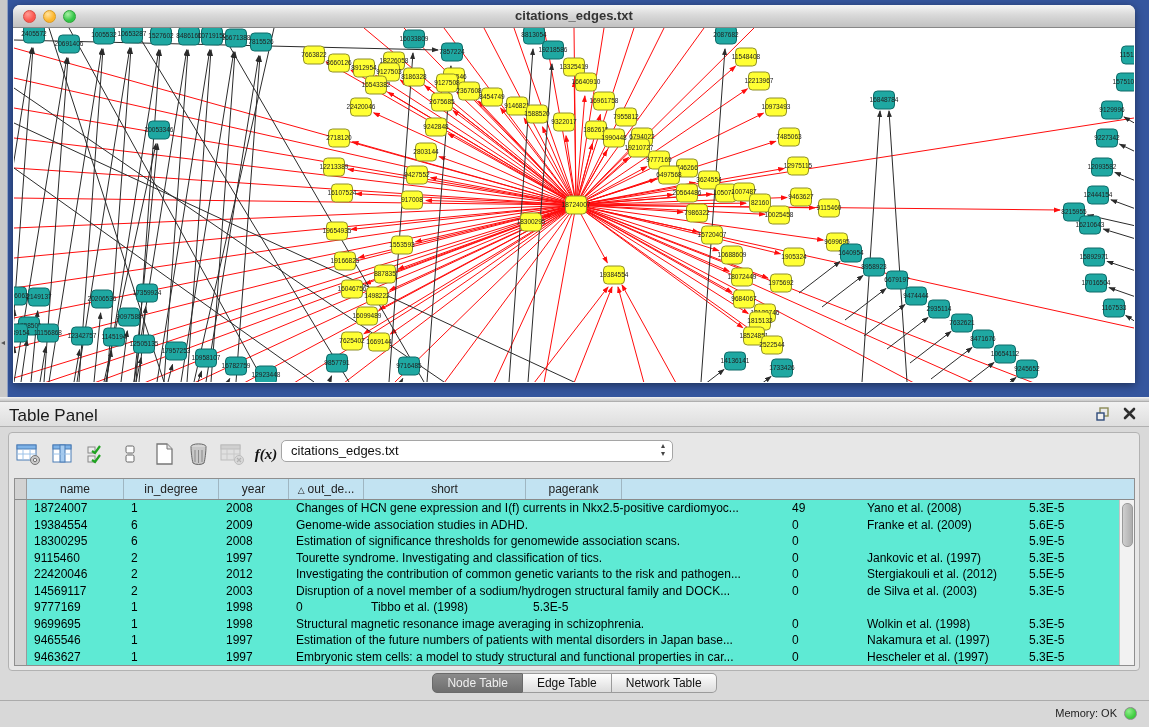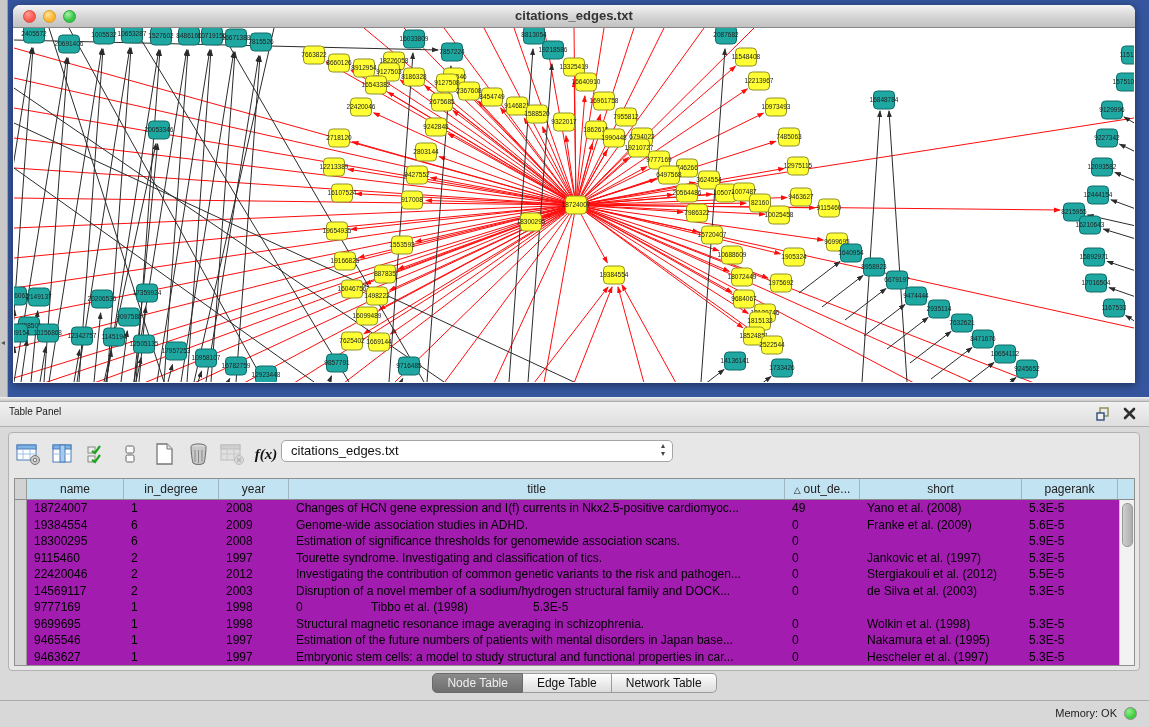--- a/index.html
+++ b/index.html
@@ -20,35 +20,35 @@
   #win-title{position:absolute;left:0;top:0;width:100%;line-height:22px;text-align:center;
     font-size:13px;font-weight:bold;color:#333;}
   #net-canvas{position:absolute;left:1px;top:23px;width:1120px;height:354px;background:#fff;overflow:hidden;}
   #net-canvas svg{display:block;}
   .net-label{font-size:6.5px;fill:#222;}
   
   #table-panel{position:absolute;left:0;top:397px;width:1149px;height:303px;background:#D9D9D9;}
   #divider{position:absolute;left:0;top:0;width:1149px;height:5px;background:linear-gradient(#F2F2F2,#C7C7C7);border-bottom:1px solid #AFAFAF;box-sizing:border-box;}
   #panel-header{position:absolute;left:0;top:5px;width:1149px;height:25px;
     background:linear-gradient(#F1F1F1,#DEDEDE);border-bottom:1px solid #B0B0B0;box-sizing:border-box;}
-  #panel-title{position:absolute;left:9px;top:4px;font-size:10px;color:#1a1a1a;}
+  #panel-title{position:absolute;left:9px;top:4px;font-size:17px;color:#1a1a1a;}
   #float-icon{position:absolute;right:38px;top:4px;width:16px;height:16px;}
   #close-icon{position:absolute;right:12px;top:4px;width:15px;height:15px;}
   #content-frame{position:absolute;left:8px;top:35px;width:1132px;height:239px;
     background:#E7E7E7;border:1px solid #B2B2B2;border-radius:4px;box-sizing:border-box;}
   #toolbar{position:absolute;left:6px;top:7px;height:28px;display:flex;align-items:center;gap:8px;}
   .tb-icon{width:26px;height:24px;display:flex;align-items:center;justify-content:center;}
   #fx-icon{font-family:"Liberation Serif",serif;font-style:italic;font-weight:bold;font-size:15px;color:#111;}
   #table-selector{position:absolute;left:272px;top:7px;width:392px;height:22px;background:#fff;
     border:1px solid #A5A5A5;border-radius:5px;box-sizing:border-box;font-size:13px;color:#111;
     line-height:20px;padding-left:9px;}
   #combo-arrows{position:absolute;right:7px;top:1px;display:flex;flex-direction:column;line-height:8px;
     font-size:8px;color:#444;}
   
-  #table-wrap{position:absolute;left:5px;top:45px;width:1121px;height:188px;background:#a21caf;
+  #table-wrap{position:absolute;left:5px;top:45px;width:1121px;height:188px;background:#5eead4;
     border:1px solid #8F8F8F;box-sizing:border-box;overflow:hidden;}
   #hdr-row{display:flex;height:21px;background:#C2E3F2;border-bottom:1px solid #8A8A8A;box-sizing:border-box;}
   .hcell{font-size:12px;color:#222;text-align:center;line-height:20px;border-right:1px solid #9FB6C2;
     box-sizing:border-box;overflow:hidden;white-space:nowrap;}
   .rowhdr{background:#D2D2D2;border-right:1px solid #9A9A9A;box-sizing:border-box;}
   #rows{position:absolute;left:0;top:21px;right:15px;bottom:0;}
   .trow{display:flex;height:16.5px;}
   .tcell{font-size:12px;color:#000;line-height:16.5px;white-space:nowrap;overflow:hidden;
     box-sizing:border-box;padding-left:7px;}
   .sort-glyph{font-size:9px;margin-right:3px;}
@@ -875,21 +875,20 @@
           <span>▾</span>
         </span>
     </div>
 
     <div id="table-wrap">
       <div id="hdr-row">
           <div class="hcell rowhdr" style="width: 12px;"></div>
           <div class="hcell" style="width: 97px;"><span>name</span></div>
           <div class="hcell" style="width: 95px;"><span>in_degree</span></div>
           <div class="hcell" style="width: 70px;"><span>year</span></div>
-          <div class="hcell" style="width: 496px;"><span>title</span></div>
           <div class="hcell" style="width: 75px;"><span class="sort-glyph">△</span><span>out_de...</span></div>
           <div class="hcell" style="width: 162px;"><span>short</span></div>
           <div class="hcell" style="width: 96px;"><span>pagerank</span></div>
         </div>
       <div id="rows">
           <div class="trow">
             <div class="tcell rowhdr" style="width: 12px; padding: 0px;"></div>
             <div class="tcell" style="width: 97px;">18724007</div>
             <div class="tcell" style="width: 95px;">1</div>
             <div class="tcell" style="width: 70px;">2008</div>
@@ -967,21 +966,21 @@
             <div class="tcell" style="width: 162px;">Wolkin et al. (1998)</div>
             <div class="tcell" style="width: 96px;">5.3E-5</div>
           </div>
           <div class="trow">
             <div class="tcell rowhdr" style="width: 12px; padding: 0px;"></div>
             <div class="tcell" style="width: 97px;">9465546</div>
             <div class="tcell" style="width: 95px;">1</div>
             <div class="tcell" style="width: 70px;">1997</div>
             <div class="tcell" style="width: 496px;">Estimation of the future numbers of patients with mental disorders in Japan base...</div>
             <div class="tcell" style="width: 75px;">0</div>
-            <div class="tcell" style="width: 162px;">Nakamura et al. (1995)</div>
+            <div class="tcell" style="width: 162px;">Nakamura et al. (1997)</div>
             <div class="tcell" style="width: 96px;">5.3E-5</div>
           </div>
           <div class="trow">
             <div class="tcell rowhdr" style="width: 12px; padding: 0px;"></div>
             <div class="tcell" style="width: 97px;">9463627</div>
             <div class="tcell" style="width: 95px;">1</div>
             <div class="tcell" style="width: 70px;">1997</div>
             <div class="tcell" style="width: 496px;">Embryonic stem cells: a model to study structural and functional properties in car...</div>
             <div class="tcell" style="width: 75px;">0</div>
             <div class="tcell" style="width: 162px;">Hescheler et al. (1997)</div>

